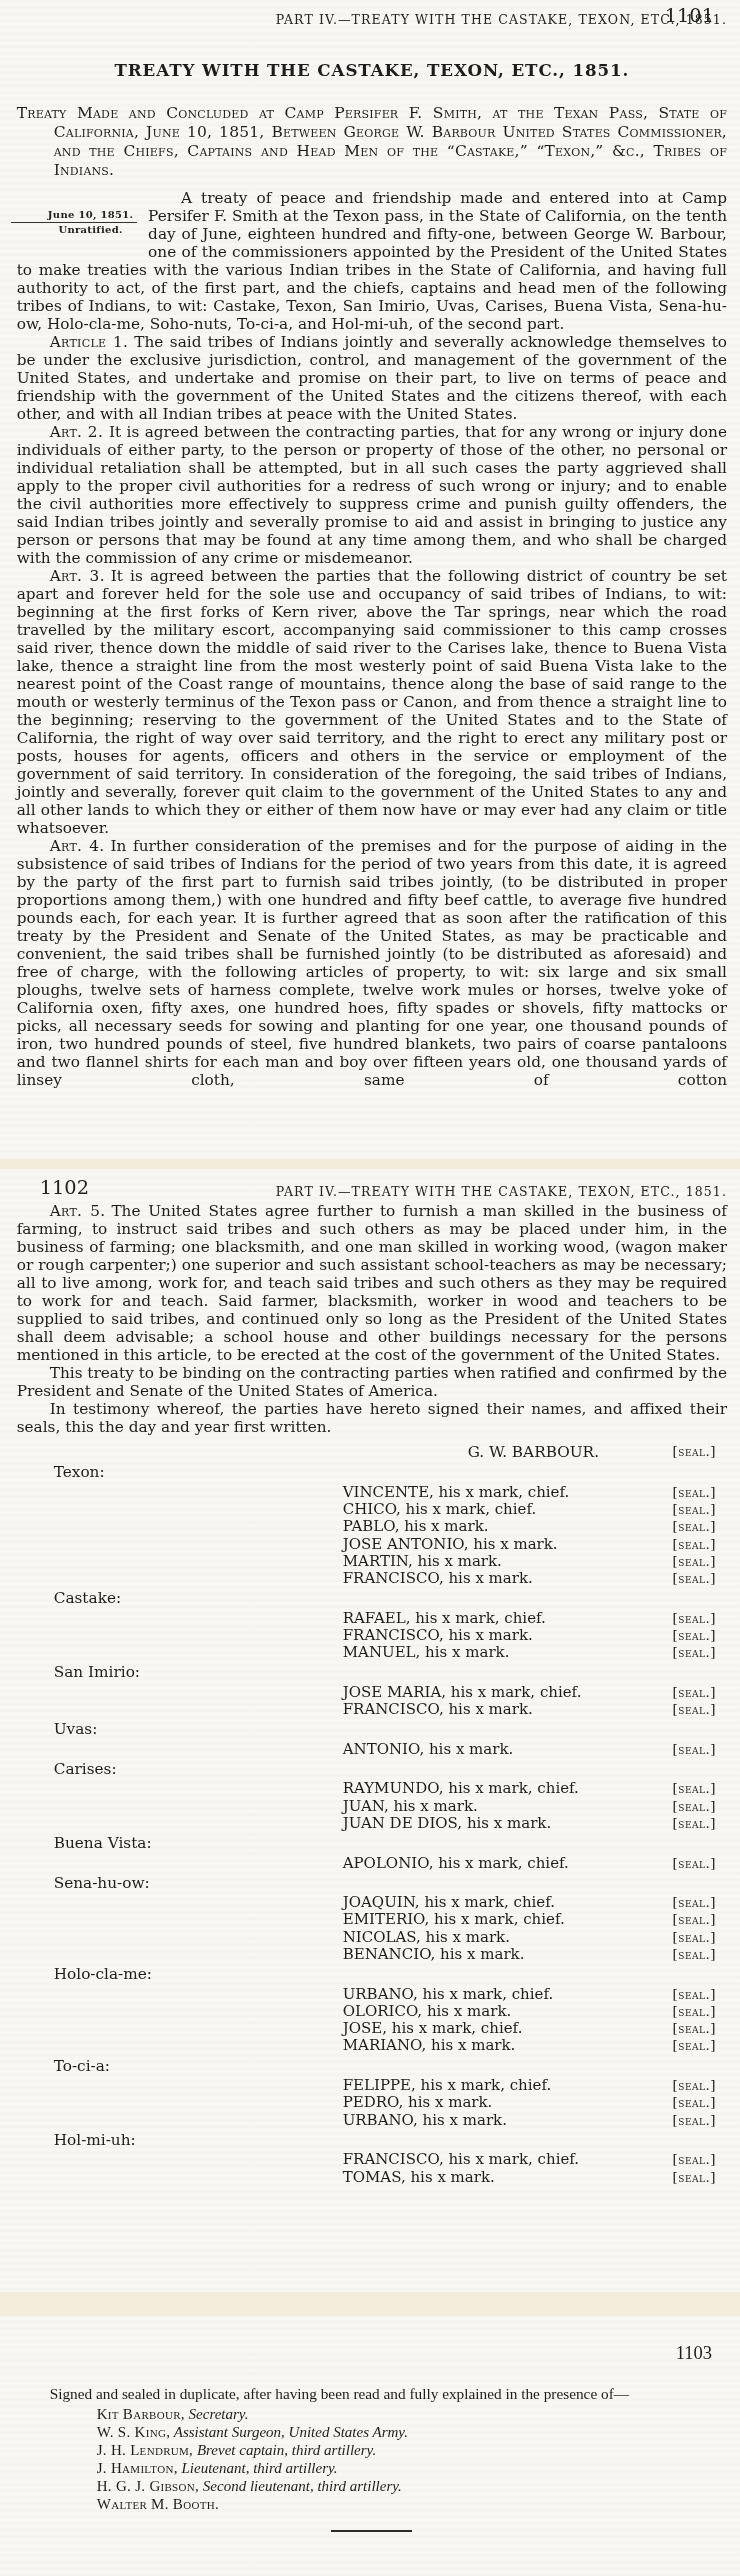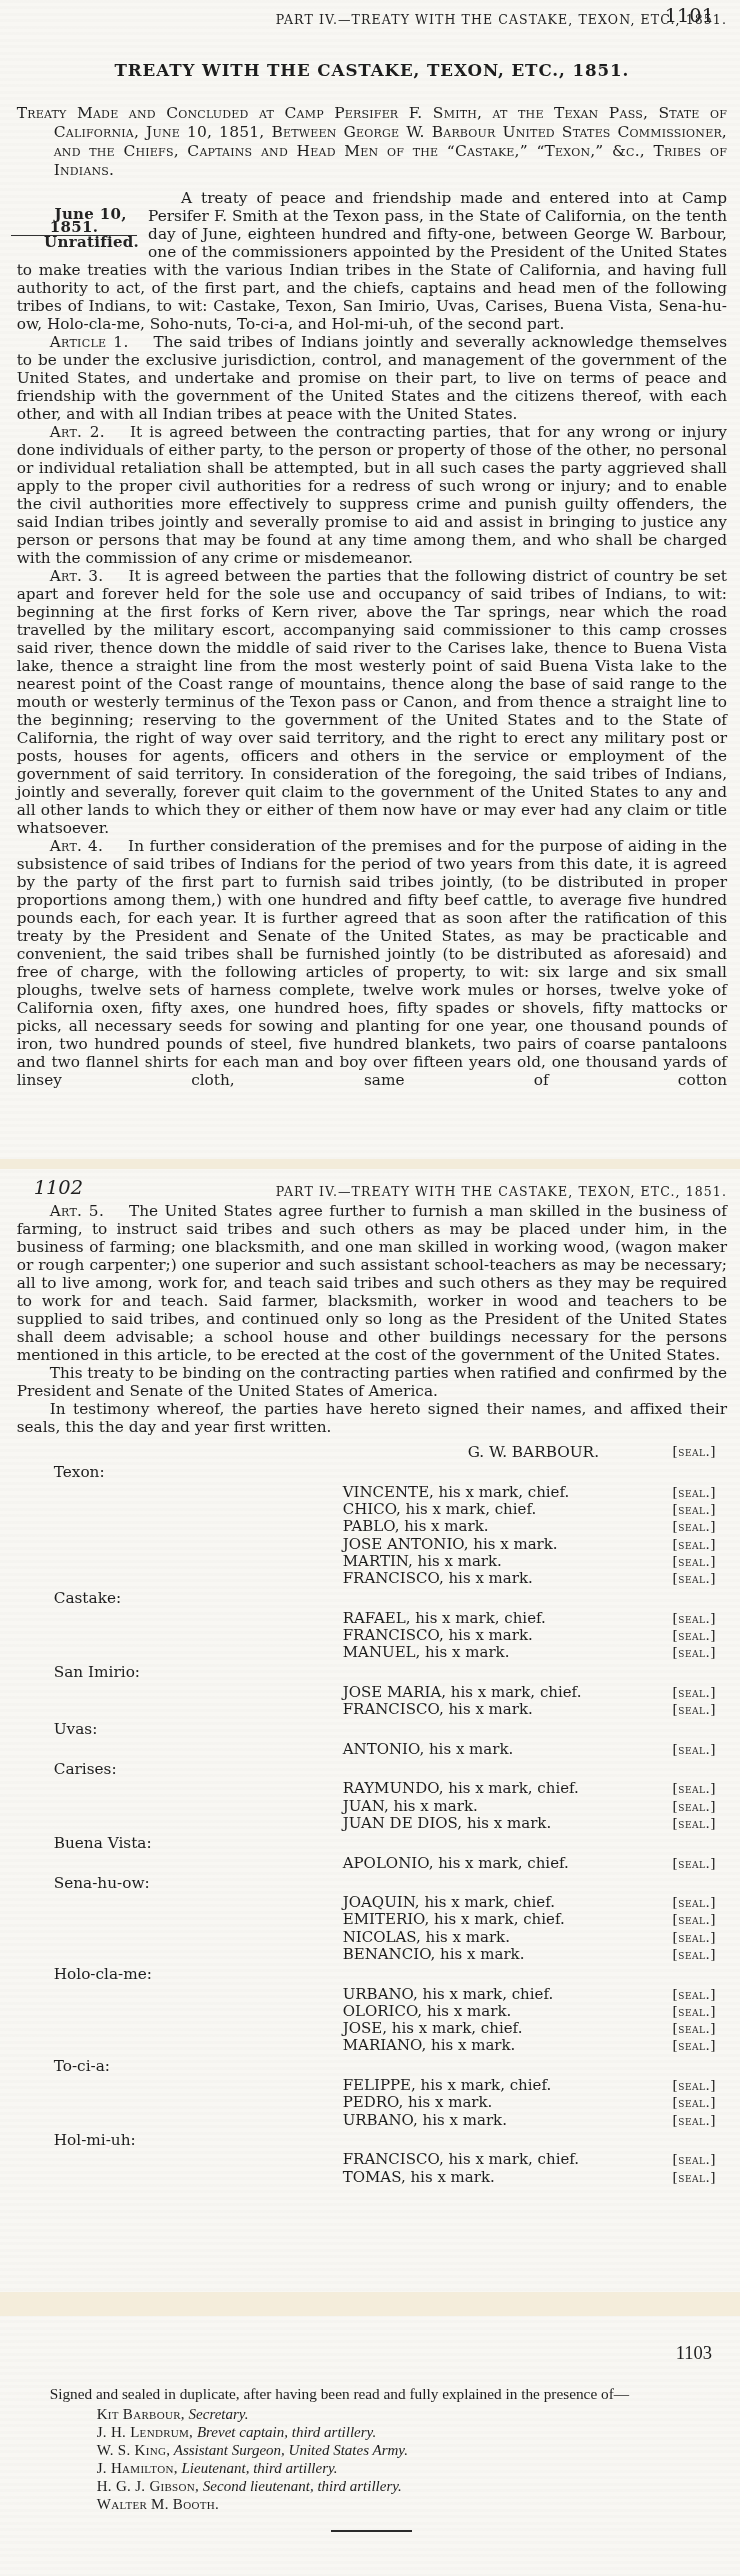--- a/index.html
+++ b/index.html
@@ -15,32 +15,32 @@
   #page-1101{top:0;height:1159px;padding-top:11px;}
   #page-1102{top:1170px;height:1122px;padding-top:13px;}
   #page-1103{top:2316px;height:256px;padding-top:27px;font-family:Liberation Serif, serif;}
   .band{position:absolute;left:0;width:740px;}
   #band-1{top:1159px;height:10.2px;background:#f3ecda;}
   #band-2{top:2292px;height:24px;background:#f4eddb;}
 
   .running-header{position:relative;text-align:right;font-size:12.5px;letter-spacing:1.1px;line-height:18.5px;color:#222;}
   .running-header .pagenum{position:absolute;top:-3.7px;font-size:19.4px;letter-spacing:0;font-weight:normal;}
   .pagenum.right{right:13px;}
-  .pagenum.left{left:17px;font-style:italic;}
+  .pagenum.left{left:23px;}
 
   .doc-title{text-align:center;font-weight:bold;font-size:16.7px;letter-spacing:0.9px;margin:30px 0 24px 0;line-height:20.4px;}
   .preamble{font-variant:small-caps;font-size:15.5px;line-height:19px;text-align:justify;
     padding-left:37px;text-indent:-37px;margin:0 0 9.3px 0;letter-spacing:0.2px;}
 
   .body-par{font-size:15.3px;line-height:18px;text-align:justify;margin:0;text-indent:33px;}
   .no-indent{text-indent:0;}
   .justify-last{text-align-last:justify;}
-  .lead{font-variant:small-caps;letter-spacing:0.3px;margin-right:25px;}
+  .lead{font-variant:small-caps;letter-spacing:0.3px;margin-right:6px;}
 
-  .sidenote{float:left;width:126px;height:52px;margin:18.5px 11px 0 -5.6px;font-size:15px;line-height:13px;
+  .sidenote{float:left;width:126px;height:52px;margin:18.5px 11px 0 -5.6px;font-size:10px;line-height:13px;
     text-align:center;color:#222;}
   .sidenote .date{border-bottom:1.4px solid #333;padding-bottom:0.9px;font-weight:bold;letter-spacing:0.3px;}
   .sidenote .status{padding-top:0.9px;font-weight:bold;letter-spacing:0.3px;}
 
   .sig-block{margin-top:7.4px;}
   .sig-commissioner{position:relative;padding-left:451px;font-size:15.3px;line-height:18.5px;}
   .sig-label{margin:2.8px 0 1.9px 37px;font-size:15.3px;line-height:17.6px;}
   .sig-row{position:relative;padding-left:326px;font-size:15px;line-height:17.3px;}
   .seal{position:absolute;right:11px;top:0;font-variant:small-caps;font-size:13.4px;letter-spacing:0.5px;}
 
@@ -152,22 +152,22 @@
     </div>
   </div>
 
   <div class="band" id="band-2"></div>
 
   <div class="page" id="page-1103">
     <div class="p1103-num">1103</div>
     <p class="attestation">Signed and sealed in duplicate, after having been read and fully explained in the presence of—</p>
     <div class="witness-list" id="witness-list">
         <div class="witness-row"><span class="wname">Kit Barbour,</span><span class="wtitle"> Secretary.</span></div>
+        <div class="witness-row"><span class="wname">W. S. King,</span><span class="wtitle"> Assistant Surgeon, United States Army.</span></div>
         <div class="witness-row"><span class="wname">J. H. Lendrum,</span><span class="wtitle"> Brevet captain, third artillery.</span></div>
-        <div class="witness-row"><span class="wname">W. S. King,</span><span class="wtitle"> Assistant Surgeon, United States Army.</span></div>
         <div class="witness-row"><span class="wname">J. Hamilton,</span><span class="wtitle"> Lieutenant, third artillery.</span></div>
         <div class="witness-row"><span class="wname">H. G. J. Gibson,</span><span class="wtitle"> Second lieutenant, third artillery.</span></div>
         <div class="witness-row"><span class="wname">Walter M. Booth.</span></div>
       </div>
     <div class="end-rule"></div>
   </div>
 
 </div>
 
 

